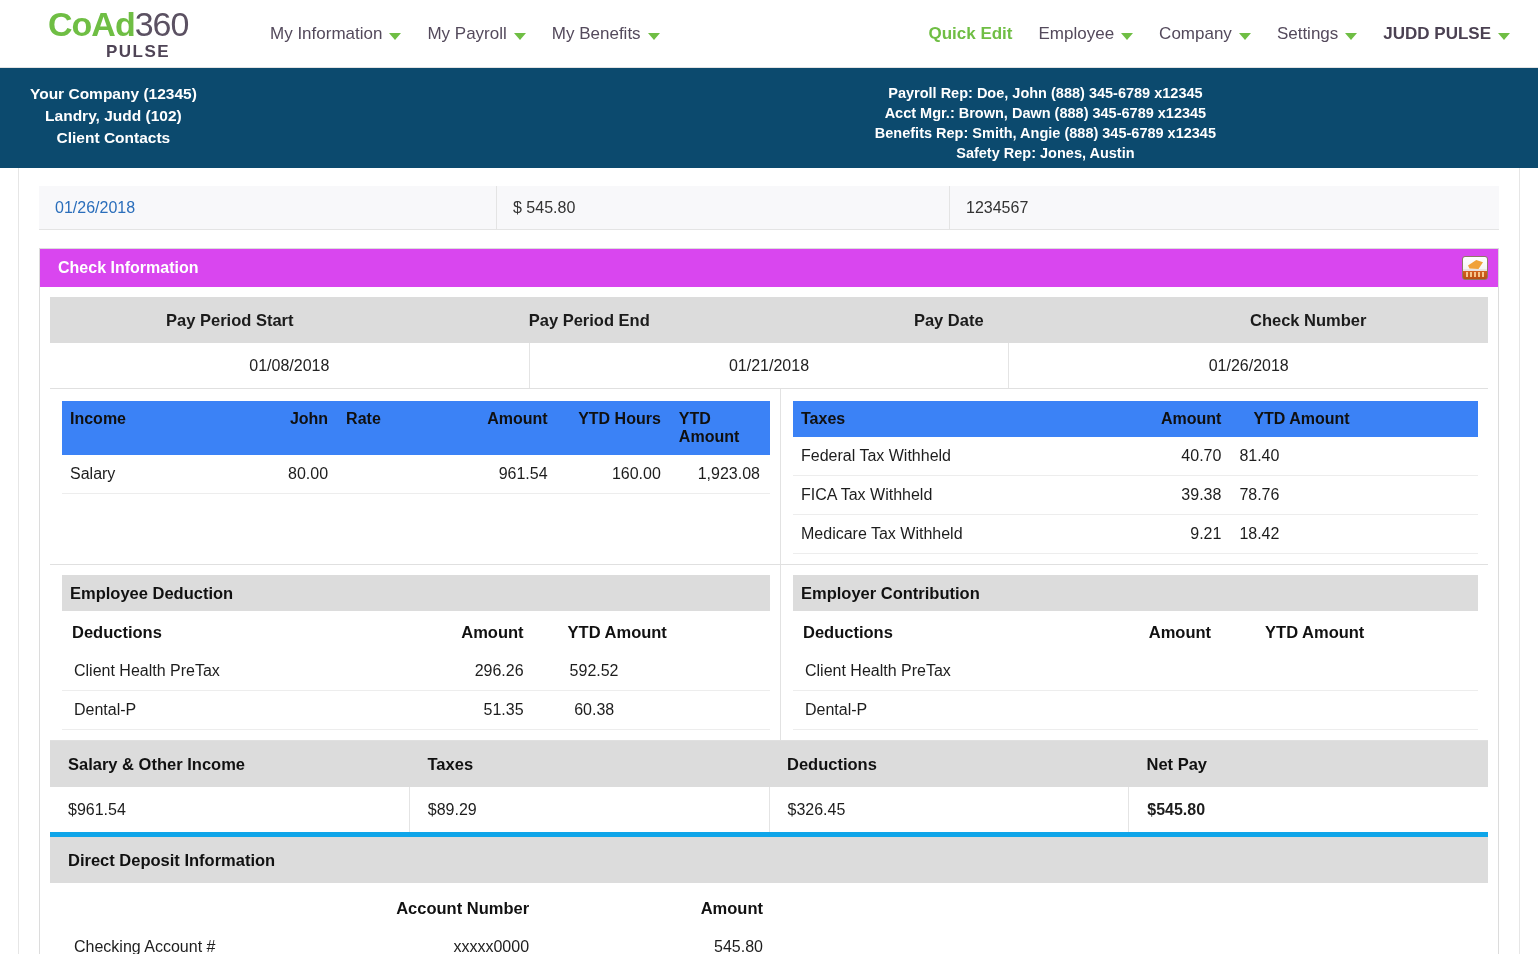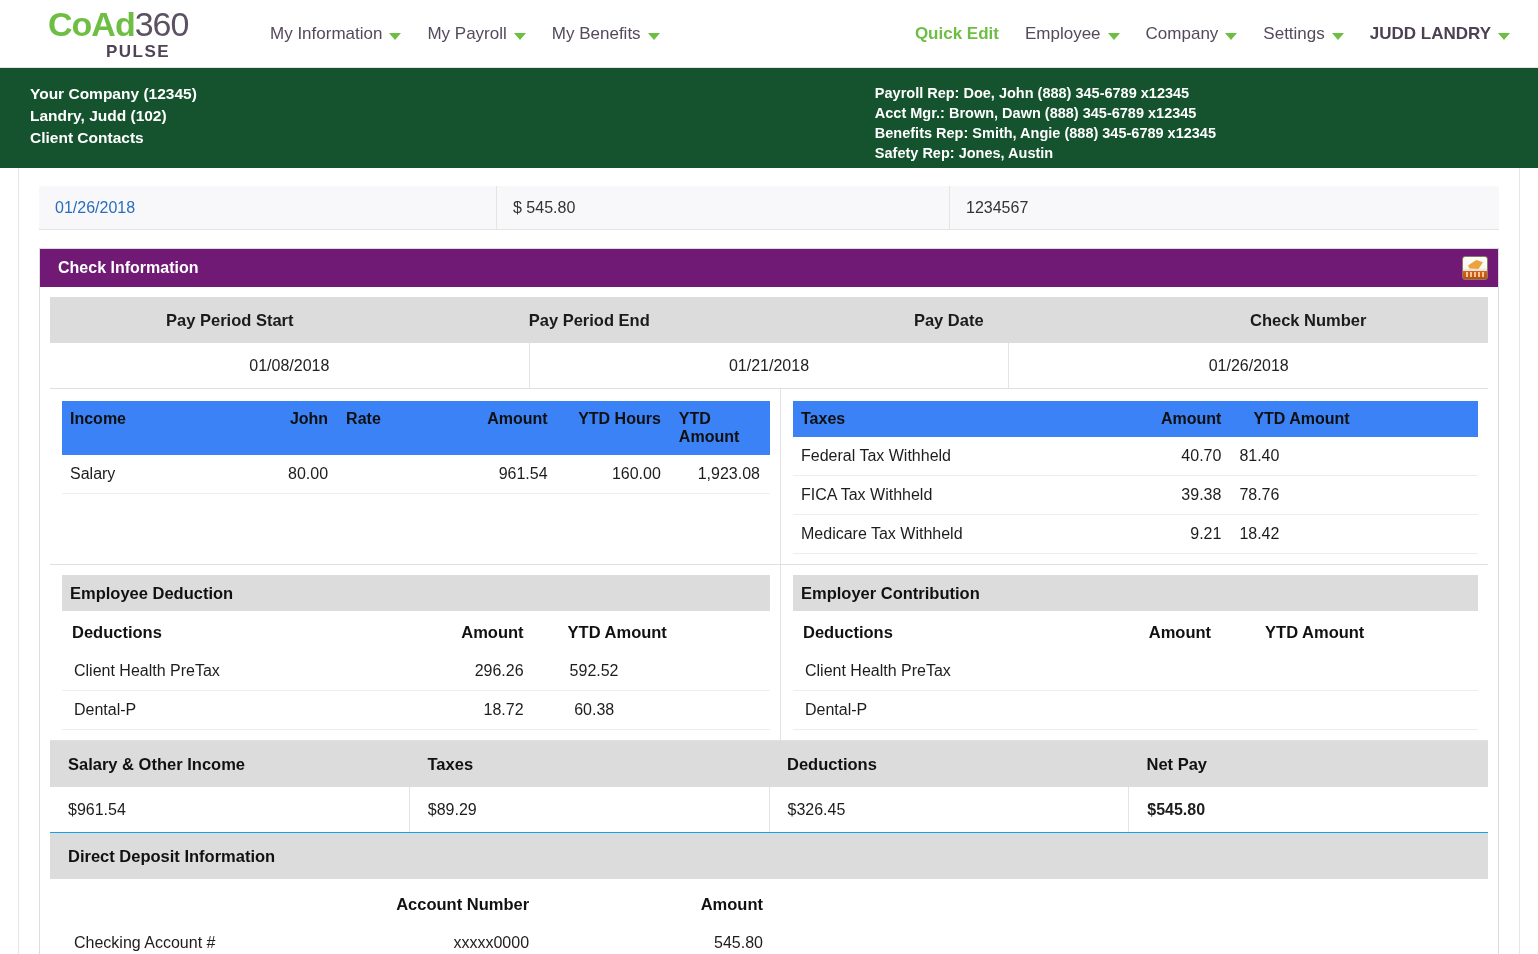--- a/index.html
+++ b/index.html
@@ -47,26 +47,27 @@
     border-left: 6px solid transparent;
     border-right: 6px solid transparent;
     border-top: 7px solid #6fbe44;
     display: inline-block;
     position: relative; top: 3px;
   }
 
   
   .infobar {
     position: relative;
-    background: #14532d;
+    background: #0c4a6e;
     height: 100px;
     color: #ffffff;
     display: flex;
     align-items: flex-start;
     padding-top: 15px;
+    text-align: center;
   }
   .infobar-left { padding-left: 30px; font-size: 15.5px; font-weight: bold; line-height: 22px; }
   .infobar-right { margin-left: 678px; font-size: 14.5px; font-weight: bold; line-height: 20px; }
 
   
   .content { position: relative; background: #ffffff; }
 
   .outer-card {
     position: absolute;
     left: 18px; top: 0px;
@@ -89,21 +90,21 @@
   }
   .ts-cell { font-size: 16px; color: #333; padding-left: 16px; height: 44px; display:flex; align-items:center; }
   .ts-c1 { width: 458px; border-right: 1px solid #e4e4e4; }
   .ts-c2 { width: 453px; border-right: 1px solid #e4e4e4; }
   .ts-c3 { flex: 1; }
   .link-blue { color: #2a6ebb; cursor: pointer; }
 
   
   .panel { margin: 18px 20px 0 20px; border: 1px solid #dcdcdc; }
   .panel-head {
-    background: #701a75; color: #fff;
+    background: #d946ef; color: #fff;
     height: 38px; display: flex; align-items: center;
     padding: 0 10px 0 18px; font-size: 16px; font-weight: bold;
     position: relative;
   }
   .panel-head .spacer { flex: 1; }
   .pdf-icon {
     width: 26px; height: 24px; border-radius: 3px;
     background: linear-gradient(#ffffff 0%, #f4f4f4 55%, #e9e4e0 56%, #e9e4e0 62%, #d4631f 63%, #bb4f12 100%);
     border: 1px solid #8d7a66; position: relative; cursor: pointer;
     display: inline-block;
@@ -176,21 +177,21 @@
   }
   table.ded td.num { text-align: right; padding-right: 34px; }
 
   
   .sum-head, .sum-row { display: flex; }
   .sum-head { background: #dcdcdc; }
   .sum-head div {
     flex: 1; font-size: 16.5px; font-weight: bold; color: #111;
     padding: 14px 0 13px 18px;
   }
-  .sum-row { border-bottom: 1px solid #0ea5e9; }
+  .sum-row { border-bottom: 5px solid #0ea5e9; }
   .sum-row div {
     flex: 1; font-size: 16px; color: #1d1d1d;
     padding: 14px 0 13px 18px; border-right: 1px solid #e4e4e4;
   }
   .sum-row div:last-child { border-right: none; }
   .sum-row div.bold { font-weight: bold; }
 
   
   .dd-head {
     background: #dcdcdc; font-size: 16.5px; font-weight: bold; color: #111;
@@ -245,21 +246,21 @@
       </div>
       <div class="nav-item">
         <span>Company</span>
         <span class="caret"></span>
       </div>
       <div class="nav-item">
         <span>Settings</span>
         <span class="caret"></span>
       </div>
       <div class="nav-item bold">
-        <span>JUDD LANDRY</span>
+        <span>JUDD PULSE</span>
         <span class="caret"></span>
       </div>
     </div>
   </div>
 
   <div class="content">
     <div class="outer-card">
 
       <div style="height:118px;"></div>
 
@@ -361,21 +362,21 @@
                   </tr>
                 </thead>
                 <tbody>
                   <tr>
                     <td>Client Health PreTax</td>
                     <td class="num">296.26</td>
                     <td class="num" style="padding-right:22%;">592.52</td>
                   </tr>
                   <tr>
                     <td>Dental-P</td>
-                    <td class="num">18.72</td>
+                    <td class="num">51.35</td>
                     <td class="num" style="padding-right:22%;">60.38</td>
                   </tr>
                 </tbody>
               </table>
             </div>
 
             <div class="col-r" style="padding-top:10px;">
               <div class="subhead">Employer Contribution</div>
               <table class="ded">
                 <thead>

